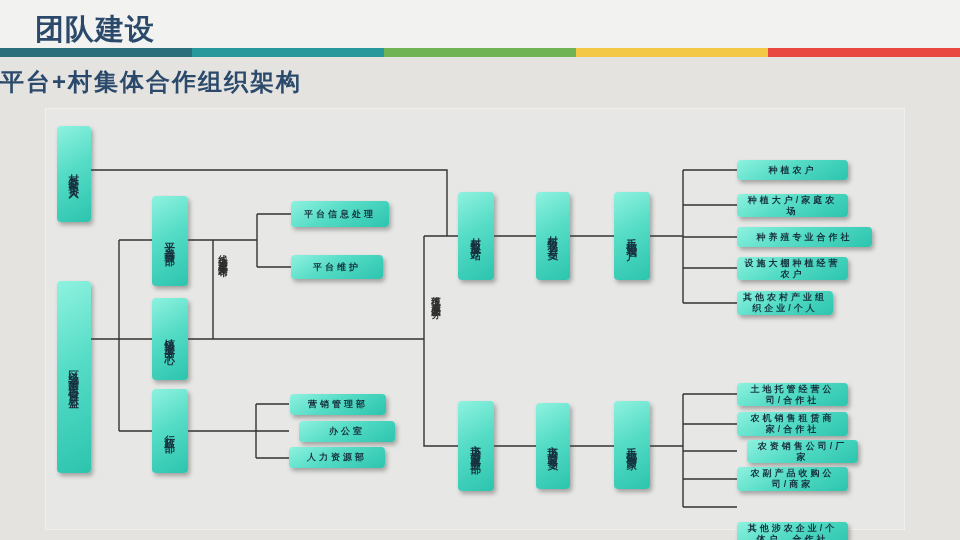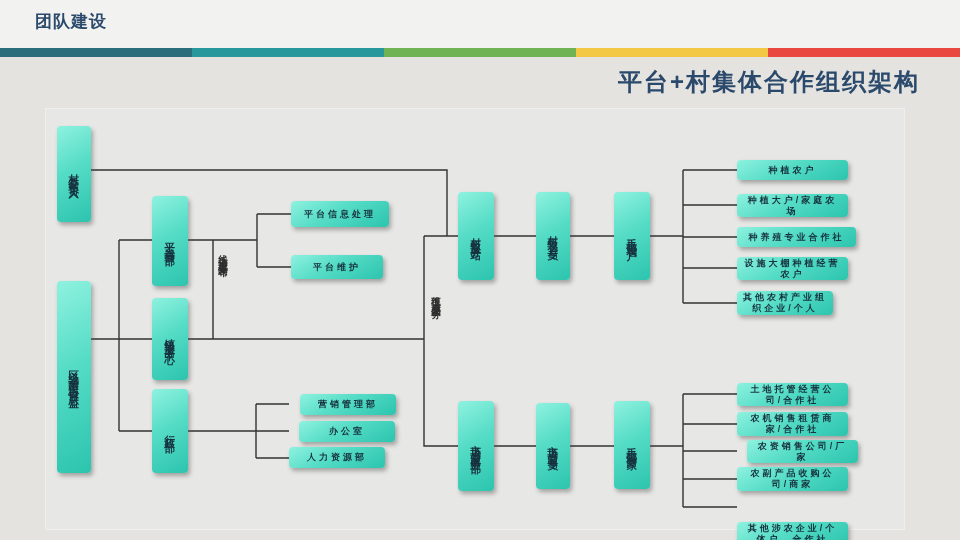--- a/index.html
+++ b/index.html
@@ -1,26 +1,26 @@
 <!DOCTYPE html>
 <html style="--page-bg: #e5e3e0; --top-band-bg: #f2f2f0; --panel-bg: #e7e7e5; --header-text: #2b4a6b; --title-text: #2b4a6b; --line-color: #333333; --node-grad-1: #8ef2df; --node-grad-2: #2cc4ae; --node-text: #17323f;"><head>
 <meta charset="utf-8">
 <style>
   * { margin:0; padding:0; box-sizing:border-box; }
   html,body { width:960px; height:540px; }
   body { font-family:"Liberation Sans","DejaVu Sans",sans-serif; background:var(--page-bg); overflow:hidden; }
   .slide { position:relative; width:960px; height:540px; background:var(--page-bg); }
 
   .top-band { position:absolute; left:0; top:0; width:960px; height:48px; background:var(--top-band-bg); }
-  .header-title { position:absolute; left:35px; top:10px; font-size:17px; font-weight:bold; color:var(--header-text); letter-spacing:1px; }
+  .header-title { position:absolute; left:35px; top:10px; font-size:29px; font-weight:bold; color:var(--header-text); letter-spacing:1px; }
 
   .stripe { position:absolute; left:0; top:48px; width:960px; height:9px; display:flex; }
   .stripe > div { flex:1 1 20%; height:9px; }
 
-  .slide-title { position:absolute; left:0; top:66px; width:920px; text-align:right; font-size:24px; font-weight:bold; color:var(--title-text); letter-spacing:2px; }
+  .slide-title { position:absolute; left:0; top:66px; width:920px; text-align:left; font-size:24px; font-weight:bold; color:var(--title-text); letter-spacing:2px; }
 
   .panel { position:absolute; left:45px; top:108px; width:860px; height:422px; background:var(--panel-bg); box-shadow: inset 0 0 0 1px rgba(255,255,255,0.35); }
 
   svg.connectors { position:absolute; left:0; top:0; width:960px; height:540px; }
   svg.connectors path { fill:none; stroke:var(--line-color); stroke-width:1.4; }
 
   .node { position:absolute; border-radius:4px;
           background:linear-gradient(150deg, var(--node-grad-1) 0%, #55dcc6 45%, var(--node-grad-2) 100%);
           box-shadow:2px 3px 4px rgba(80,80,80,0.45);
           display:flex; align-items:center; justify-content:center;
@@ -76,21 +76,21 @@
       <span>行政部</span>
     </div>
 
   <div class="node h" style="left:291px;top:255px;width:92px;height:24px">
       <span>平台维护</span>
     </div>
   <div class="node h" style="left:291px;top:201px;width:98px;height:26px">
       <span>平台信息处理</span>
     </div>
 
-  <div class="node h" style="left:300px;top:394px;width:96px;height:21px">
+  <div class="node h" style="left:290px;top:394px;width:96px;height:21px">
       <span>营销管理部</span>
     </div>
   <div class="node h" style="left:299px;top:421px;width:96px;height:21px">
       <span>办公室</span>
     </div>
   <div class="node h" style="left:289px;top:447px;width:96px;height:21px">
       <span>人力资源部</span>
     </div>
 
   <div class="node v" style="left:458px;top:192px;width:36px;height:88px">
@@ -112,21 +112,21 @@
   <div class="node v" style="left:614px;top:401px;width:36px;height:88px">
       <span>手机端商家</span>
     </div>
 
   <div class="node h" style="left:737px;top:160px;width:111px;height:20px">
       <span>种植农户</span>
     </div>
   <div class="node h" style="left:737px;top:194px;width:111px;height:23px">
       <span>种植大户/家庭农场</span>
     </div>
-  <div class="node h" style="left:737px;top:227px;width:119px;height:20px">
+  <div class="node h" style="left:737px;top:227px;width:135px;height:20px">
       <span>种养殖专业合作社</span>
     </div>
   <div class="node h" style="left:737px;top:257px;width:111px;height:23px">
       <span>设施大棚种植经营农户</span>
     </div>
   <div class="node h" style="left:737px;top:291px;width:96px;height:24px">
       <span>其他农村产业组织企业/个人</span>
     </div>
 
   <div class="node h" style="left:737px;top:383px;width:111px;height:23px">

